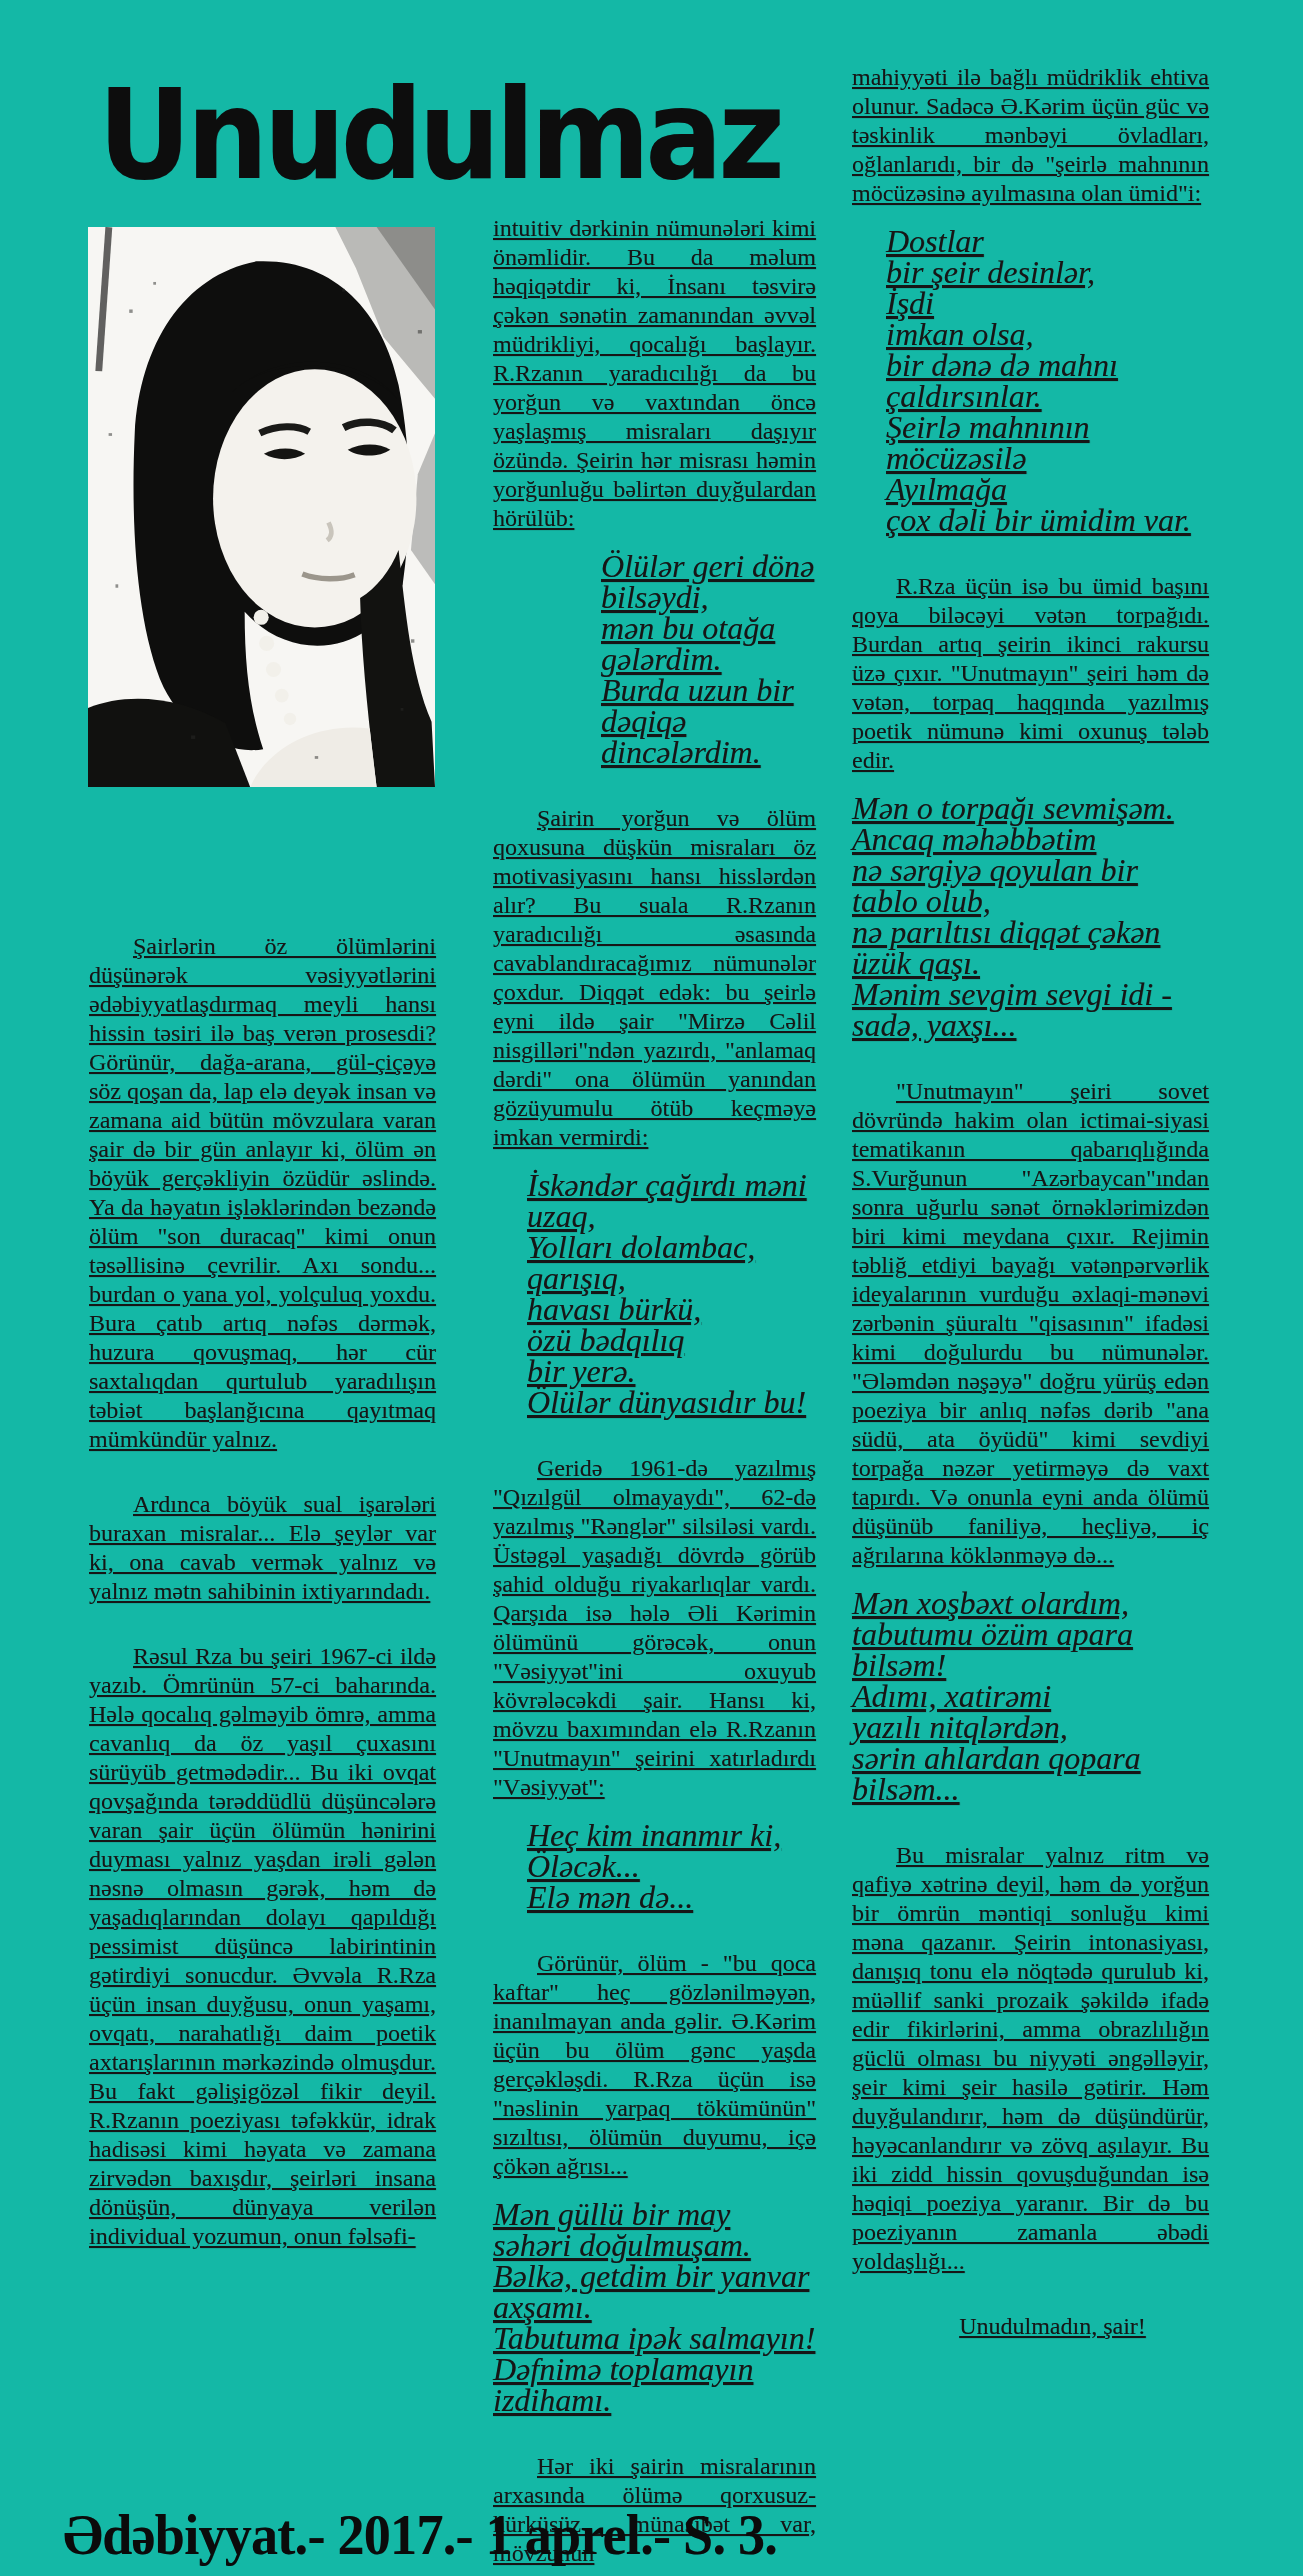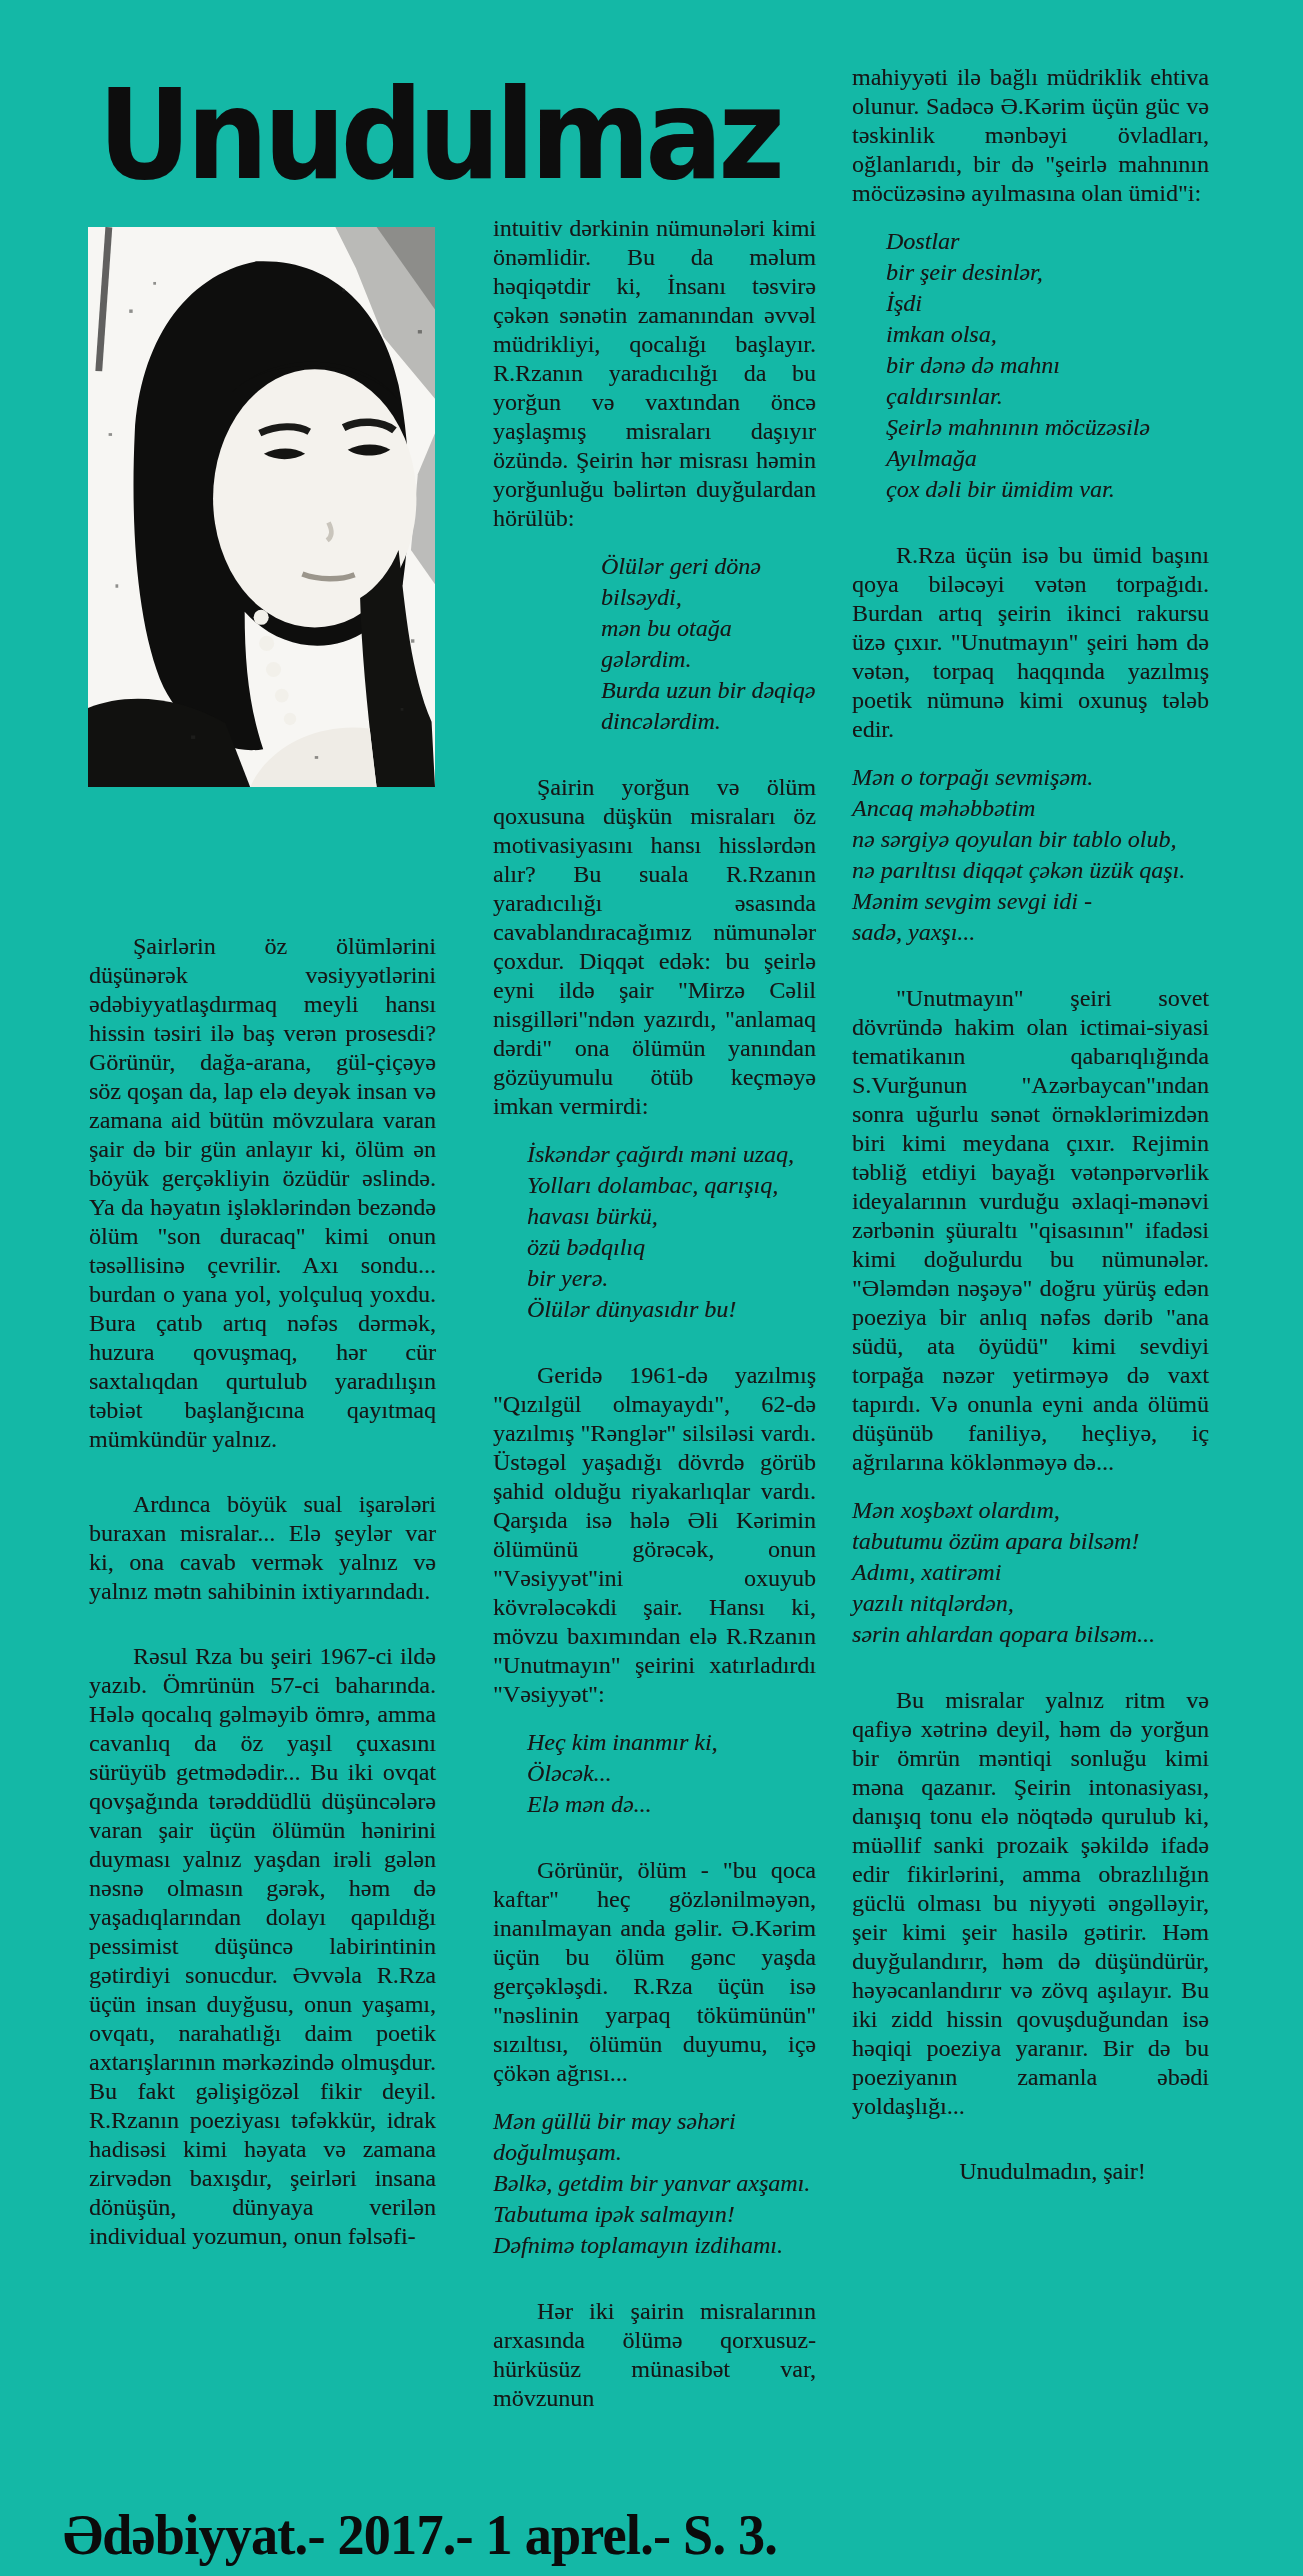--- a/index.html
+++ b/index.html
@@ -50,32 +50,33 @@
     letter-spacing: 0.7px;
     border-bottom: 3.4px solid #141414;
     padding: 0 4.1px 5.5px 4.1px;
     white-space: nowrap;
   }
   .col {
     position: absolute;
     text-align: justify;
     font-size: 24px;
     line-height: 29px;
+    text-decoration: underline;
   }
   .col-1 { left: 89px;  top: 896px; width: 347px; }
   .col-2 { left: 493px;  top: 214px;  width: 323px; }
   .col-3 { left: 852px; top: 63px;   width: 357px; }
   .para { margin: 0 0 2.7px 0; }
   .para.indent { text-indent: 44px; margin-top: 36px; }
   .para.nojust { text-align: center; }
   .poem {
     font-style: italic;
     white-space: pre-line;
     text-align: left;
-    font-size: 24px;
+    font-size: 32px;
     line-height: 31px;
     margin: 18px 0 18px 0;
   }
   .ind-110 { margin-left: 108px; }
   .ind-50  { margin-left: 34px; }
   .ind-0   { margin-left: 0; }
   .citation {
     position: absolute;
     left: 63px;
     top: 2502px;

